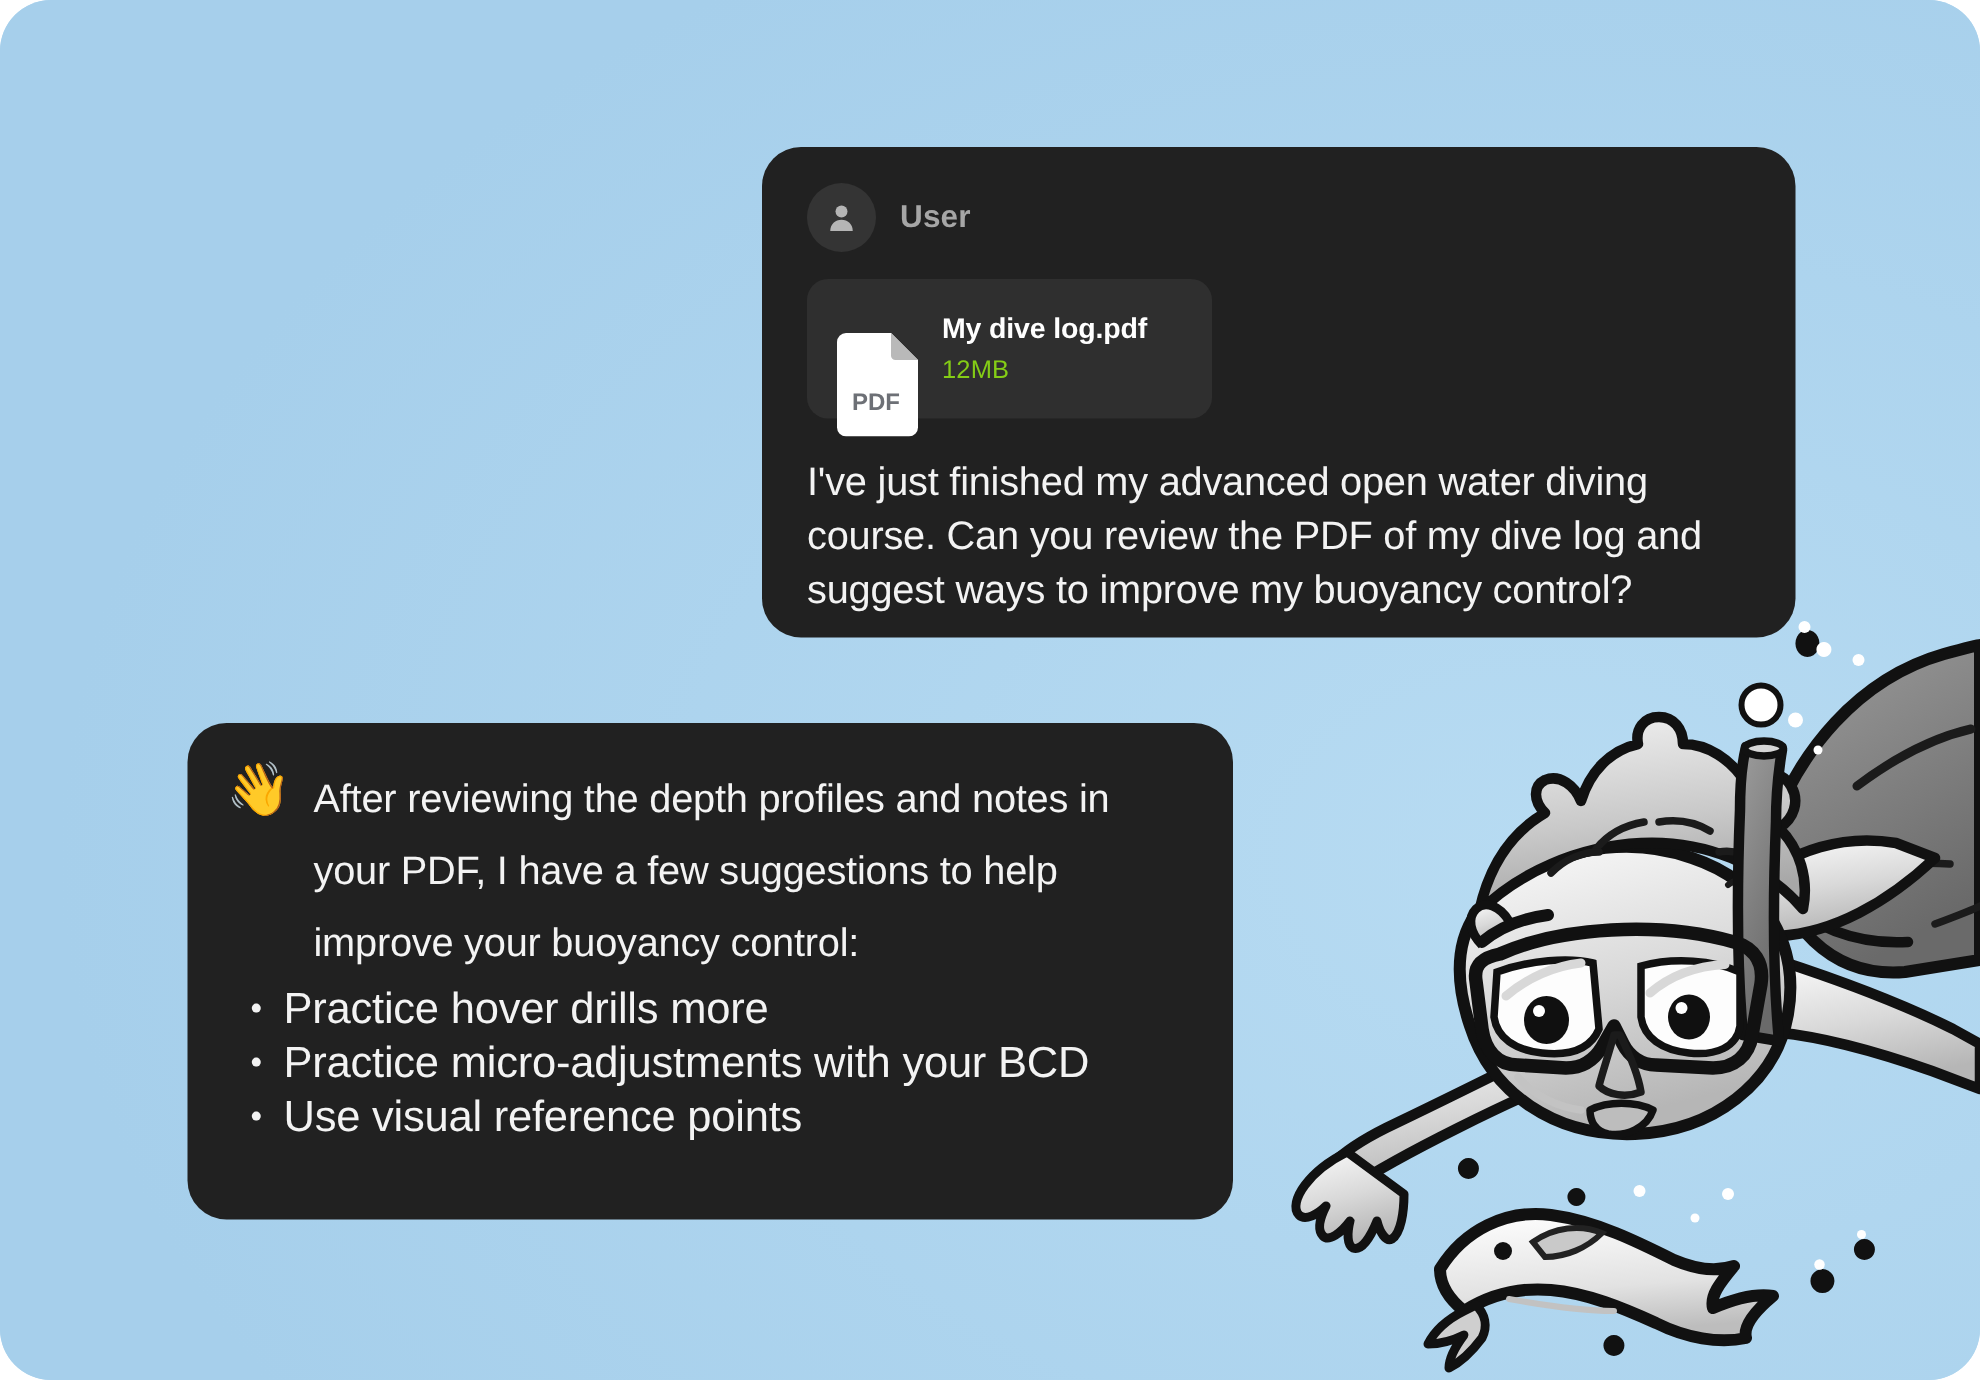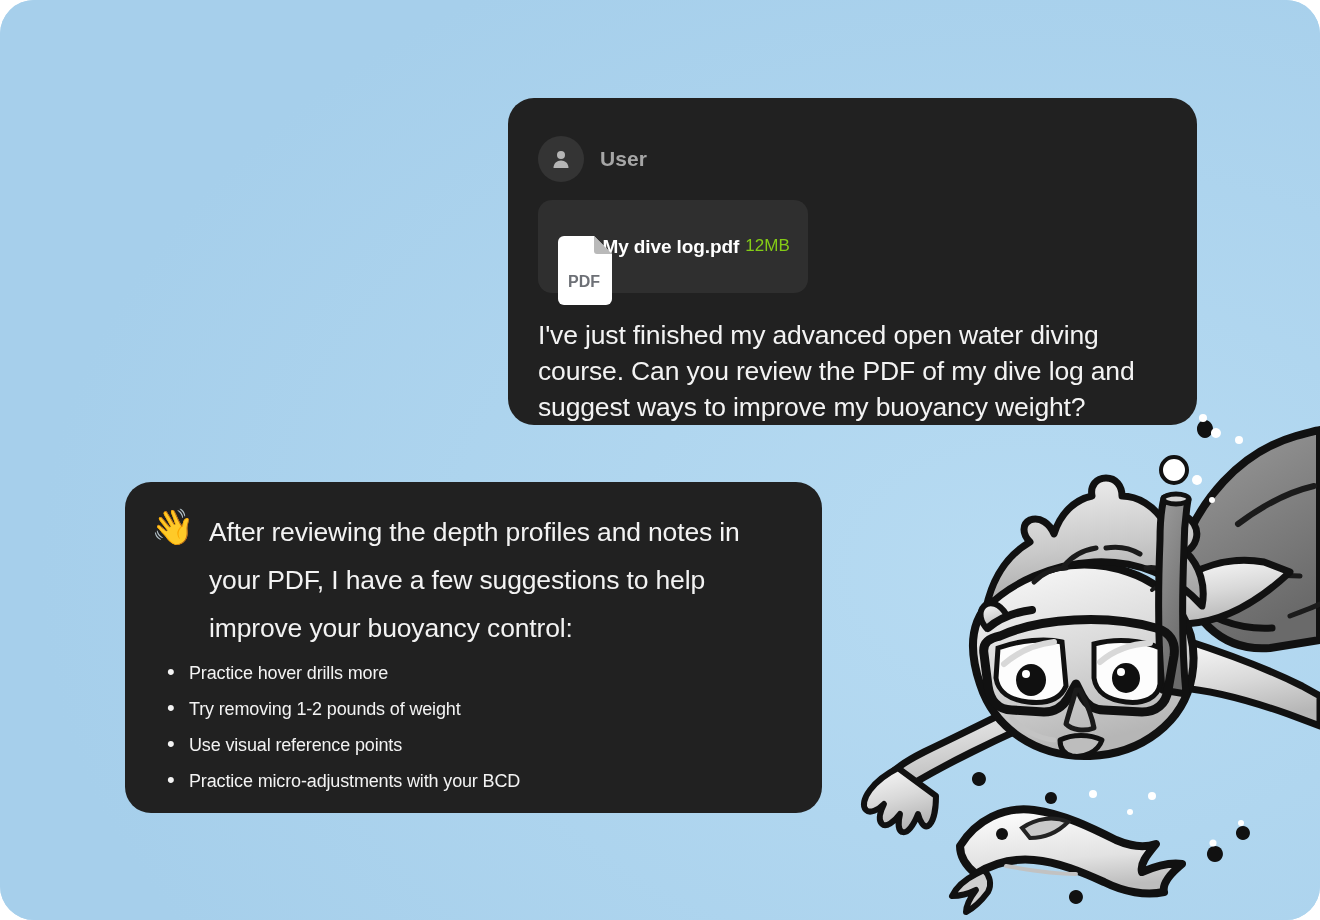--- a/index.html
+++ b/index.html
@@ -36,21 +36,21 @@
     position: absolute;
     background: #212121;
     border-radius: 26px;
     box-sizing: border-box;
   }
   #user-bubble {
     left: 508px;
     top: 98px;
     width: 689px;
     height: 327px;
-    padding: 38px 30px 28px 30px;
+    padding: 24px 30px 28px 30px;
   }
   #assistant-bubble {
     left: 125px;
     top: 482px;
     width: 697px;
     height: 331px;
     padding: 26px 28px 26px 26px;
   }
 
   
@@ -94,22 +94,22 @@
   .file-icon {
     width: 54px;
     height: 54px;
     flex: none;
     position: relative;
     margin-top: 32px;
   }
   .file-icon svg { display: block; }
   .file-meta {
     display: flex;
-    flex-direction: row;
-    justify-content: flex-end;
+    flex-direction: column;
+    justify-content: flex-start;
     gap: 6px;
     min-width: 0;
   }
   .file-name {
     color: #ffffff;
     font-size: 19px;
     font-weight: bold;
     white-space: nowrap;
     letter-spacing: -0.1px;
   }
@@ -149,21 +149,21 @@
     flex: 1;
   }
   .suggestion-list {
     margin: 3px 0 0 0;
     padding-left: 38px;
     list-style: none;
   }
   .suggestion-list li {
     position: relative;
     color: #f3f3f3;
-    font-size: 18px;
+    font-size: 29px;
     line-height: 36px;
     letter-spacing: -0.15px;
   }
   .suggestion-list li::before {
     content: "\2022";
     position: absolute;
     left: -22px;
     top: -1px;
     font-size: 22px;
     color: #f3f3f3;
@@ -336,29 +336,28 @@
           <path d="M36 0 L54 18 H39 A3 3 0 0 1 36 15 Z" fill="#b9b9b9"></path>
           <text x="26" y="51" text-anchor="middle" font-family="Liberation Sans, sans-serif" font-size="16" font-weight="bold" fill="#6d7076">PDF</text>
         </svg>
       </span>
       <span class="file-meta">
         <span class="file-name">My dive log.pdf</span>
         <span class="file-size">12MB</span>
       </span>
     </div>
 
-    <div class="msg-text">I've just finished my advanced open water diving course. Can you review the PDF of my dive log and suggest ways to improve my buoyancy weight?</div>
+    <div class="msg-text">I've just finished my advanced open water diving course. Can you review the PDF of my dive log and suggest ways to improve my buoyancy control?</div>
   </div>
 
   <div class="bubble" id="assistant-bubble">
     <div class="assistant-row">
       <span class="wave-emoji">👋</span>
       <span class="assistant-text">After reviewing the depth profiles and notes in your PDF, I have a few suggestions to help improve your buoyancy control:</span>
     </div>
     <ul class="suggestion-list">
       <li>Practice hover drills more</li>
-      <li>Try removing 1-2 pounds of weight</li>
+      <li>Practice micro-adjustments with your BCD</li>
       <li>Use visual reference points</li>
-      <li>Practice micro-adjustments with your BCD</li>
     </ul>
   </div>
 
 </div>
 
 </body></html>

